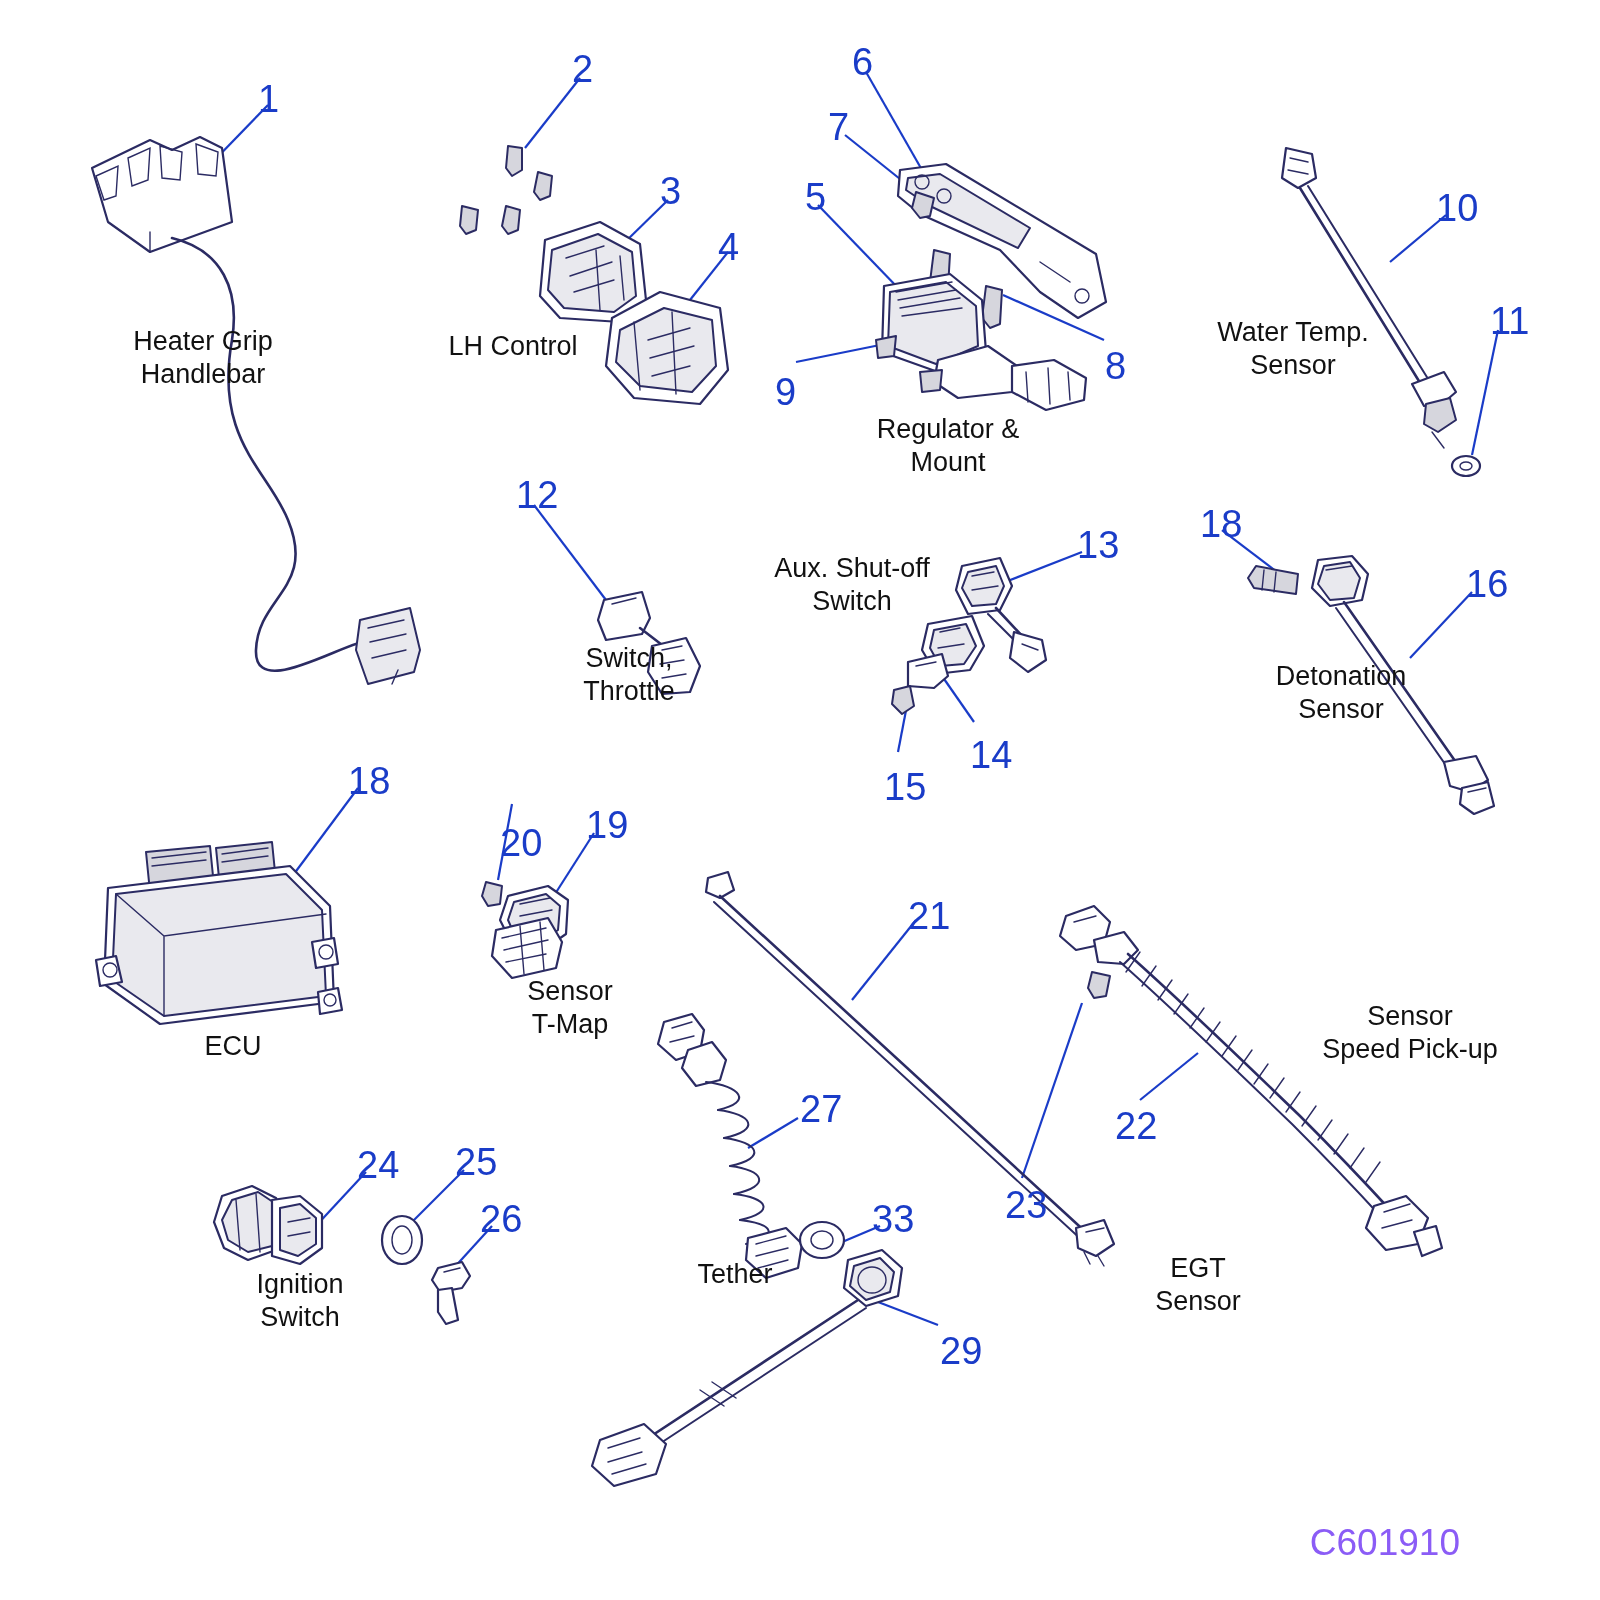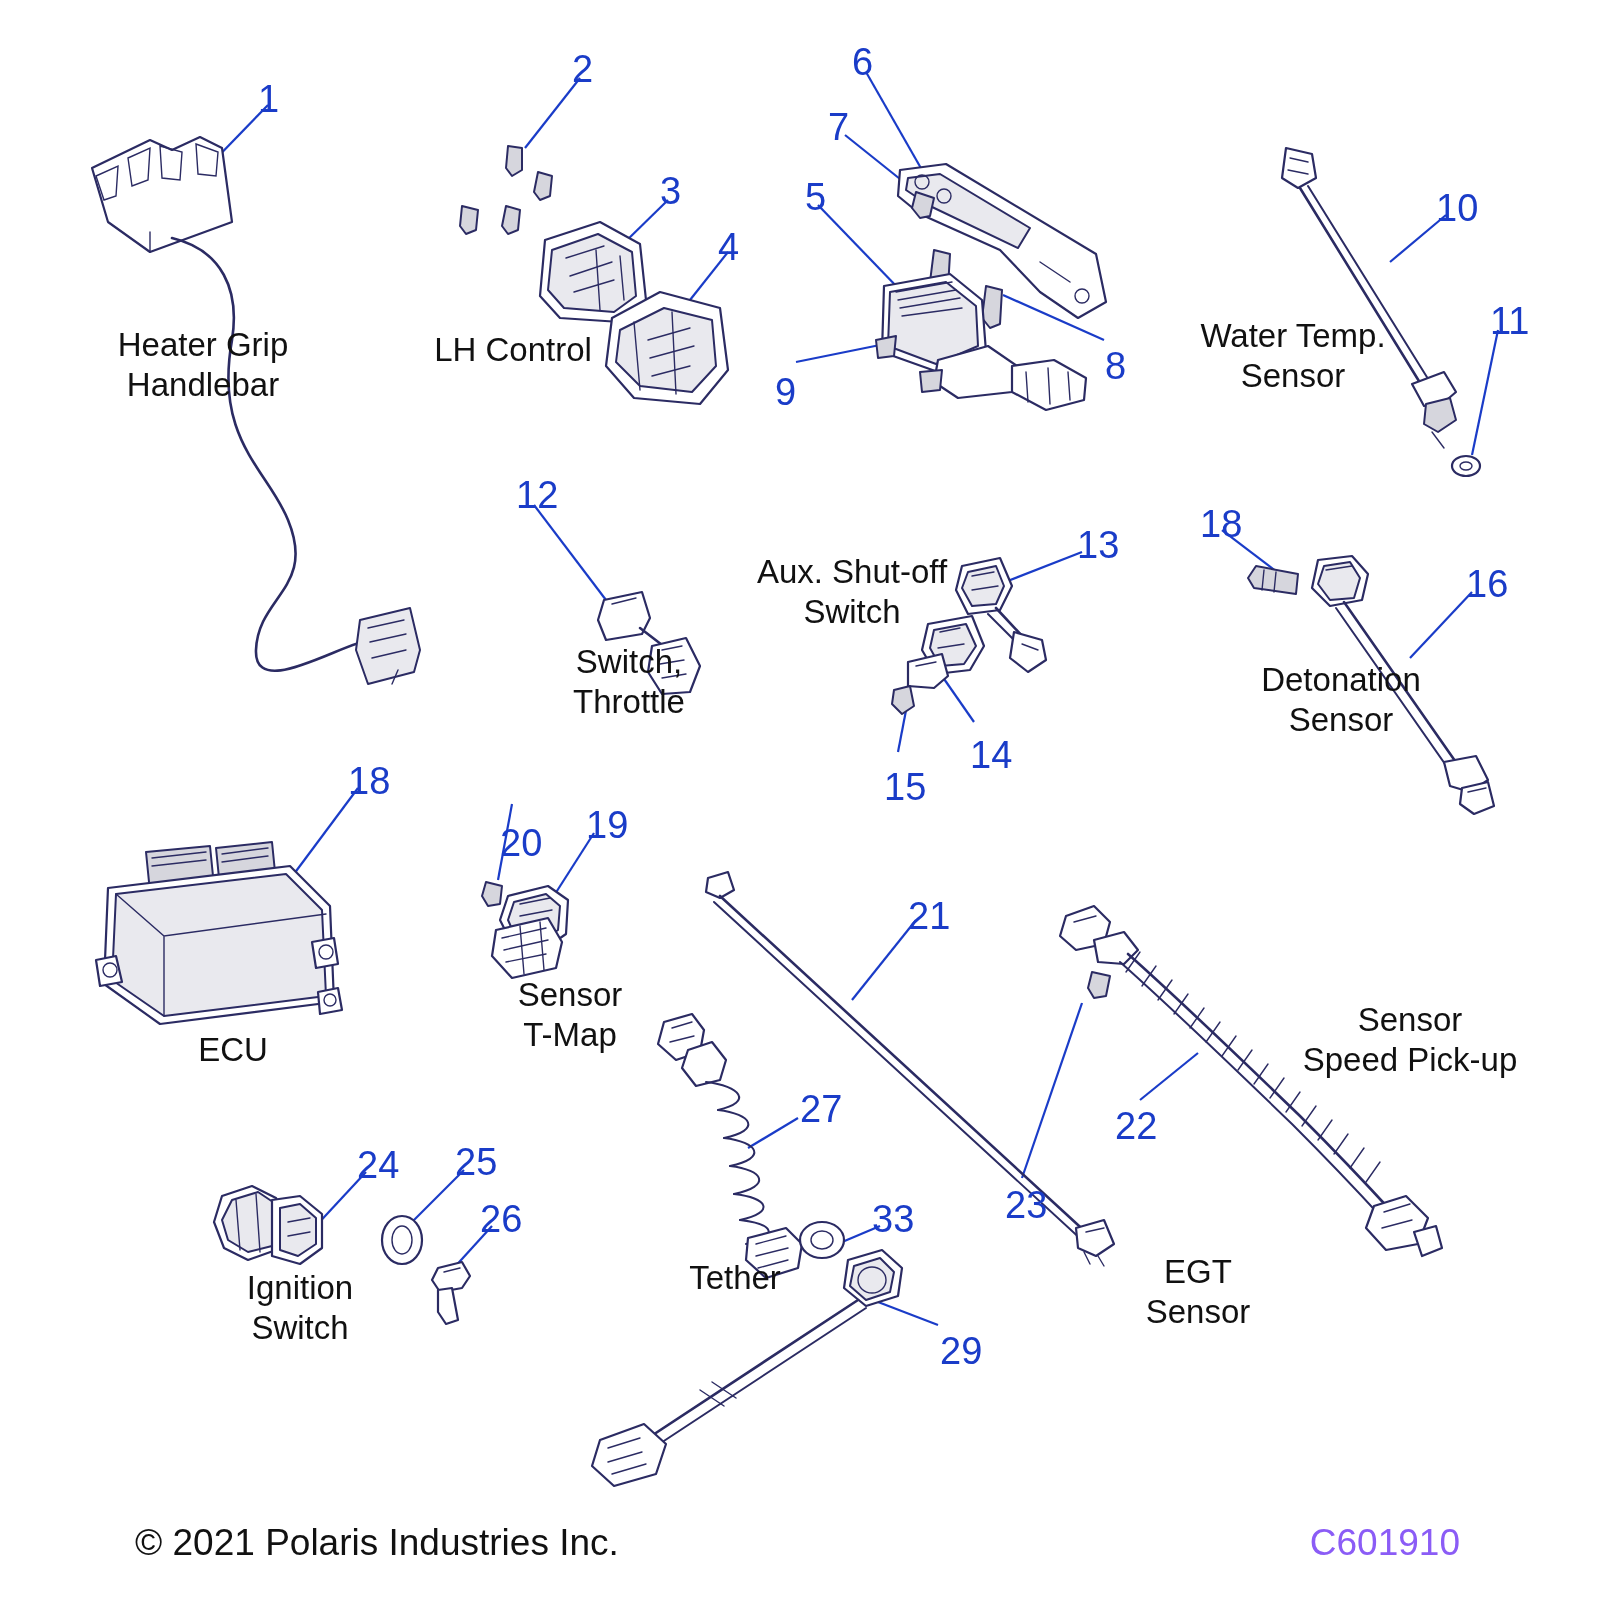--- a/index.html
+++ b/index.html
@@ -19,21 +19,21 @@
     position: absolute;
     color: #1a3cc8;
     font-size: 38px;
     font-weight: 400;
     line-height: 1;
     white-space: nowrap;
   }
   .part-label {
     position: absolute;
     color: #111111;
-    font-size: 33px;
+    font-size: 27px;
     line-height: 1.22;
     text-align: center;
     white-space: pre-line;
   }
   .footer-copy {
     position: absolute;
     left: 135px;
     top: 1522px;
     color: #111111;
     font-size: 37px;
@@ -340,35 +340,36 @@
   <div class="callout" style="left:357px;top:1146px">24</div>
   <div class="callout" style="left:455px;top:1143px">25</div>
   <div class="callout" style="left:480px;top:1200px">26</div>
   <div class="callout" style="left:800px;top:1090px">27</div>
   <div class="callout" style="left:872px;top:1200px">33</div>
   <div class="callout" style="left:940px;top:1332px">29</div>
 
   <div class="part-label" style="left:58px;top:325px;width:290px">Heater Grip
 Handlebar</div>
   <div class="part-label" style="left:408px;top:330px;width:210px">LH Control</div>
+  <div class="part-label" style="left:838px;top:413px;width:220px">Regulator &amp;
+Mount</div>
   <div class="part-label" style="left:1178px;top:316px;width:230px">Water Temp.
 Sensor</div>
   <div class="part-label" style="left:534px;top:642px;width:190px">Switch,
 Throttle</div>
   <div class="part-label" style="left:742px;top:552px;width:220px">Aux. Shut-off
 Switch</div>
   <div class="part-label" style="left:1226px;top:660px;width:230px">Detonation
 Sensor</div>
   <div class="part-label" style="left:168px;top:1030px;width:130px">ECU</div>
   <div class="part-label" style="left:470px;top:975px;width:200px">Sensor
 T-Map</div>
   <div class="part-label" style="left:1280px;top:1000px;width:260px">Sensor
 Speed Pick-up</div>
   <div class="part-label" style="left:200px;top:1268px;width:200px">Ignition
 Switch</div>
   <div class="part-label" style="left:655px;top:1258px;width:160px">Tether</div>
   <div class="part-label" style="left:1118px;top:1252px;width:160px">EGT
 Sensor</div>
 
-  <div class="footer-copy">© 2021 Polaris Industries Inc.</div>
   <div class="footer-code">C601910</div>
 
 </div>
 
 </body></html>

